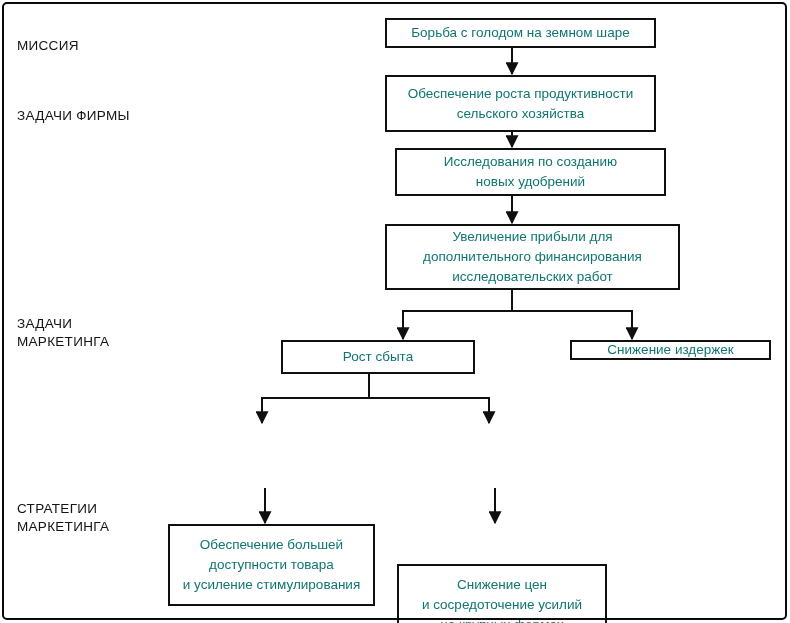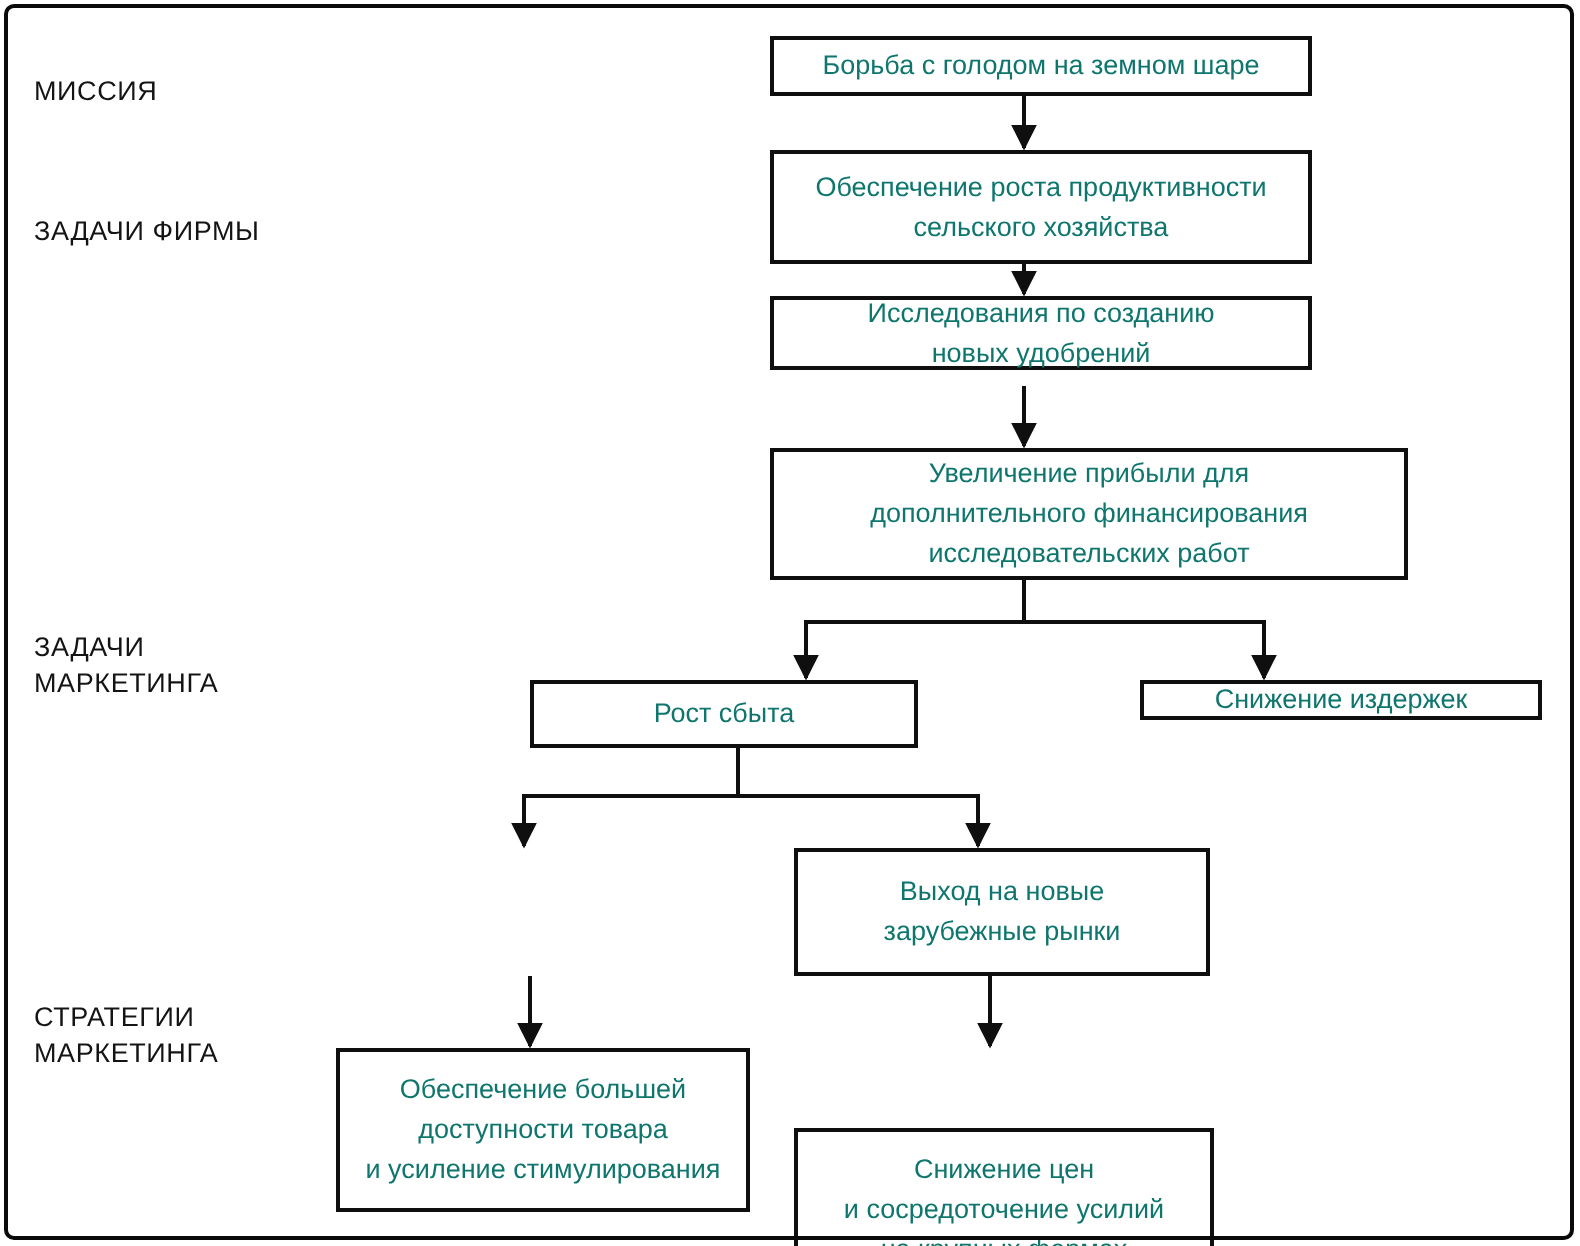--- a/index.html
+++ b/index.html
@@ -48,23 +48,23 @@
   .connectors {
     position: absolute;
     left: 0; top: 0;
     width: 790px;
     height: 623px;
     pointer-events: none;
   }
   
   #node-mission            { left: 385px; top: 18px;  width: 271px; height: 30px; }
   #node-firm-objective     { left: 385px; top: 75px;  width: 271px; height: 57px; }
-  #node-research           { left: 385px; top: 148px; width: 271px; height: 37px; }
-  #node-profit             { left: 385px; top: 224px; width: 319px; height: 66px; }
-  #node-sales-growth       { left: 265px; top: 340px; width: 194px; height: 34px; }
+  #node-research           { left: 395px; top: 148px; width: 271px; height: 48px; }
+  #node-profit             { left: 385px; top: 224px; width: 295px; height: 66px; }
+  #node-sales-growth       { left: 281px; top: 340px; width: 194px; height: 34px; }
   #node-cost-reduction     { left: 570px; top: 340px; width: 201px; height: 20px; }
   #node-domestic-share     { left: 168px; top: 424px; width: 207px; height: 64px; }
   #node-foreign-markets    { left: 397px; top: 424px; width: 208px; height: 64px; }
   #node-availability       { left: 168px; top: 524px; width: 207px; height: 82px; }
   #node-price-cut          { left: 397px; top: 524px; width: 210px; height: 82px; margin-top: 40px; }
   
   #label-mission            { left: 17px; top: 37px; }
   #label-firm-objectives    { left: 17px; top: 107px; text-align: center; }
   #label-marketing-objectives { left: 17px; top: 315px; }
   #label-marketing-strategies { left: 17px; top: 500px; }
@@ -114,22 +114,20 @@
   <div class="node" id="node-mission">Борьба с голодом на земном шаре</div>
   <div class="node" id="node-firm-objective">Обеспечение роста продуктивности
 сельского хозяйства</div>
   <div class="node" id="node-research">Исследования  по созданию
 новых удобрений</div>
   <div class="node" id="node-profit">Увеличение прибыли для
 дополнительного финансирования
 исследовательских работ</div>
   <div class="node" id="node-sales-growth">Рост сбыта</div>
   <div class="node" id="node-cost-reduction">Снижение издержек</div>
-  <div class="node" id="node-foreign-markets">Выход на новые
-зарубежные рынки</div>
   <div class="node" id="node-availability">Обеспечение большей
 доступности товара
 и усиление стимулирования</div>
   <div class="node" id="node-price-cut">Снижение цен
 и сосредоточение усилий
 на крупных фермах</div>
 
   <div class="frame"></div>
 </div>
 

